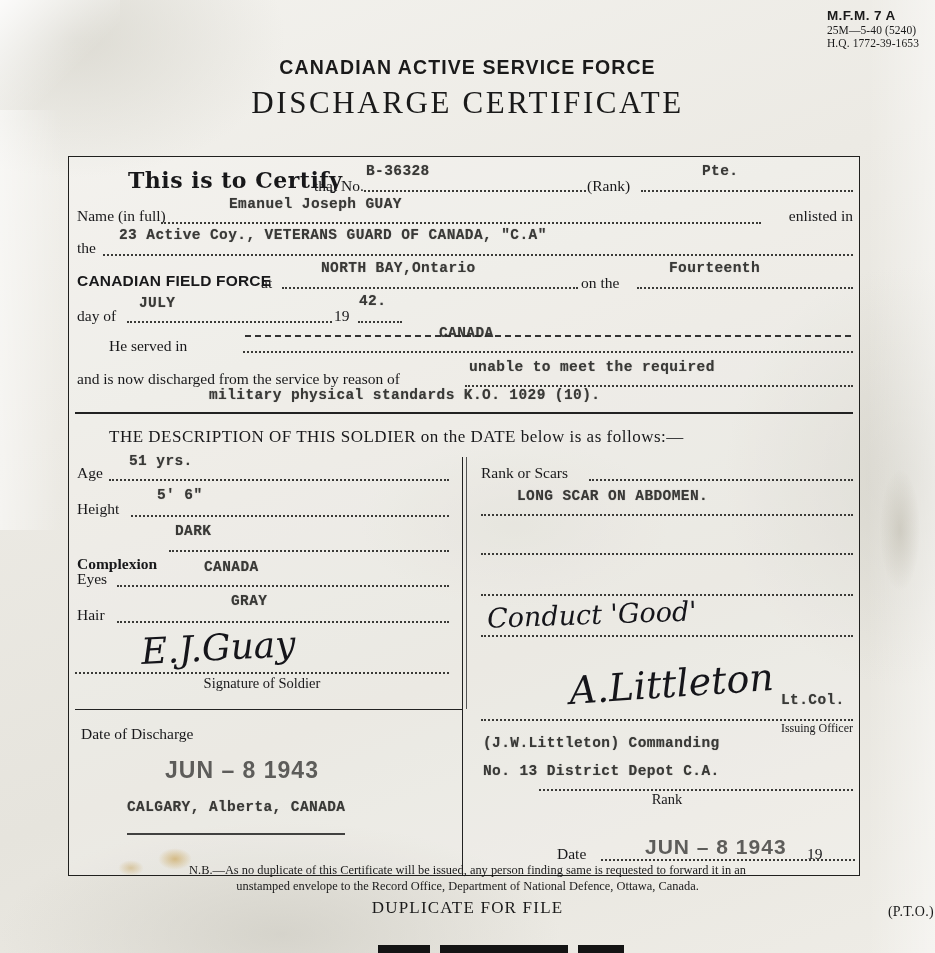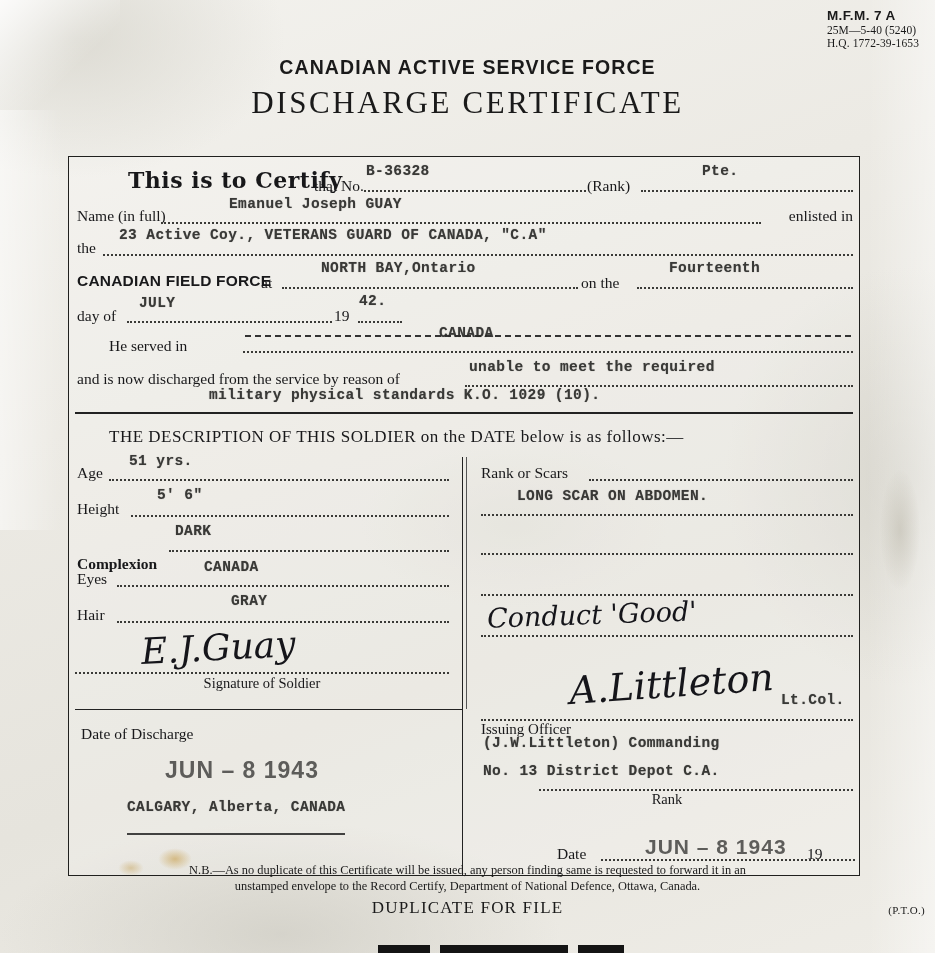--- a/index.html
+++ b/index.html
@@ -62,21 +62,21 @@
   .strike{position:absolute;border-top:2.5px dashed #333;height:0;}
 
   .sig{position:absolute;font-family:"DejaVu Serif",serif;font-style:italic;
        color:#15151a;white-space:nowrap;}
 
   .stamp{position:absolute;font-family:"Liberation Sans",sans-serif;font-weight:bold;
          color:#3a3a38;letter-spacing:1px;opacity:.8;}
 
   .footnote{position:absolute;left:0;right:0;text-align:center;font-size:12.4px;line-height:1.35;}
   .dupe{position:absolute;left:0;right:0;text-align:center;font-size:17px;letter-spacing:1.2px;}
-  .pto{position:absolute;right:10px;font-size:11px;letter-spacing:.3px;margin-left:43px;}
+  .pto{position:absolute;right:1px;font-size:14px;letter-spacing:.3px;margin-left:43px;}
 
   .bottombar{position:absolute;bottom:0;left:0;right:0;height:10px;}
   .bb{position:absolute;bottom:0;background:#141414;height:8px;}
 </style>
 </head>
 <body>
 
 <div class="paper"></div>
 <div class="fold f1"></div>
 <div class="fold f2"></div>
@@ -178,21 +178,21 @@
 
   <div class="sig" style="left:418px;top:442px;font-size:27px;transform:rotate(-2deg);">Conduct 'Good'</div>
   <div class="dotsrule" style="left:412px;top:478px;width:372px;"></div>
 
   <div class="hr" style="left:6px;top:552px;width:388px;"></div>
   <div class="vr" style="left:393px;top:552px;height:166px;"></div>
 
   <div class="sig" style="left:500px;top:505px;font-size:38px;transform:rotate(-4deg);">A.Littleton</div>
   <div class="tw" style="left:712px;top:535px;">Lt.Col.</div>
   <div class="dotsrule" style="left:412px;top:562px;width:372px;"></div>
-  <div class="lbl" style="position:absolute;left:412px;top:564px;width:372px;text-align:left;font-size:15px;">Issuing Officer</div>
+  <div class="lbl" style="position:absolute;left:412px;top:564px;width:372px;text-align:right;font-size:12px;">Issuing Officer</div>
   <div class="tw" style="left:414px;top:578px;">(J.W.Littleton) Commanding</div>
   <div class="tw" style="left:414px;top:606px;">No. 13 District Depot C.A.</div>
   <div class="dotsrule" style="left:470px;top:632px;width:314px;"></div>
   <div class="lbl" style="position:absolute;left:412px;top:634px;width:372px;text-align:center;font-size:14.5px;">Rank</div>
 
   <div class="lbl" style="position:absolute;left:488px;top:688px;">Date</div>
   <div class="dotsrule" style="left:532px;top:702px;width:238px;"></div>
   <div class="stamp" style="left:576px;top:678px;font-size:21px;">JUN – 8 1943</div>
   <div class="lbl" style="position:absolute;left:738px;top:688px;">19</div>
   <div class="dotsrule" style="left:760px;top:702px;width:26px;"></div>
@@ -200,21 +200,21 @@
   <div class="lbl" style="position:absolute;left:12px;top:568px;">Date of Discharge</div>
   <div class="stamp" style="left:96px;top:600px;font-size:23px;">JUN – 8 1943</div>
   <div class="tw" style="left:58px;top:642px;border-bottom:2px solid #333;padding-bottom:18px;text-align:center;">CALGARY, Alberta, CANADA</div>
 
 </div>
 
 <div class="stain a"></div>
 <div class="stain b"></div>
 
 <div class="footnote" style="top:862px;">N.B.—As no duplicate of this Certificate will be issued, any person finding same is requested to forward it in an</div>
-<div class="footnote" style="top:878px;">unstamped envelope to the Record Certify, Department of National Defence, Ottawa, Canada.</div>
+<div class="footnote" style="top:878px;">unstamped envelope to the Record Office, Department of National Defence, Ottawa, Canada.</div>
 <div class="dupe" style="top:898px;">DUPLICATE FOR FILE</div>
 <div class="pto" style="top:904px;">(P.T.O.)</div>
 
 <div class="bottombar">
   <div class="bb" style="left:378px;width:52px;"></div>
   <div class="bb" style="left:440px;width:128px;"></div>
   <div class="bb" style="left:578px;width:46px;"></div>
 </div>
 
 </body></html>

